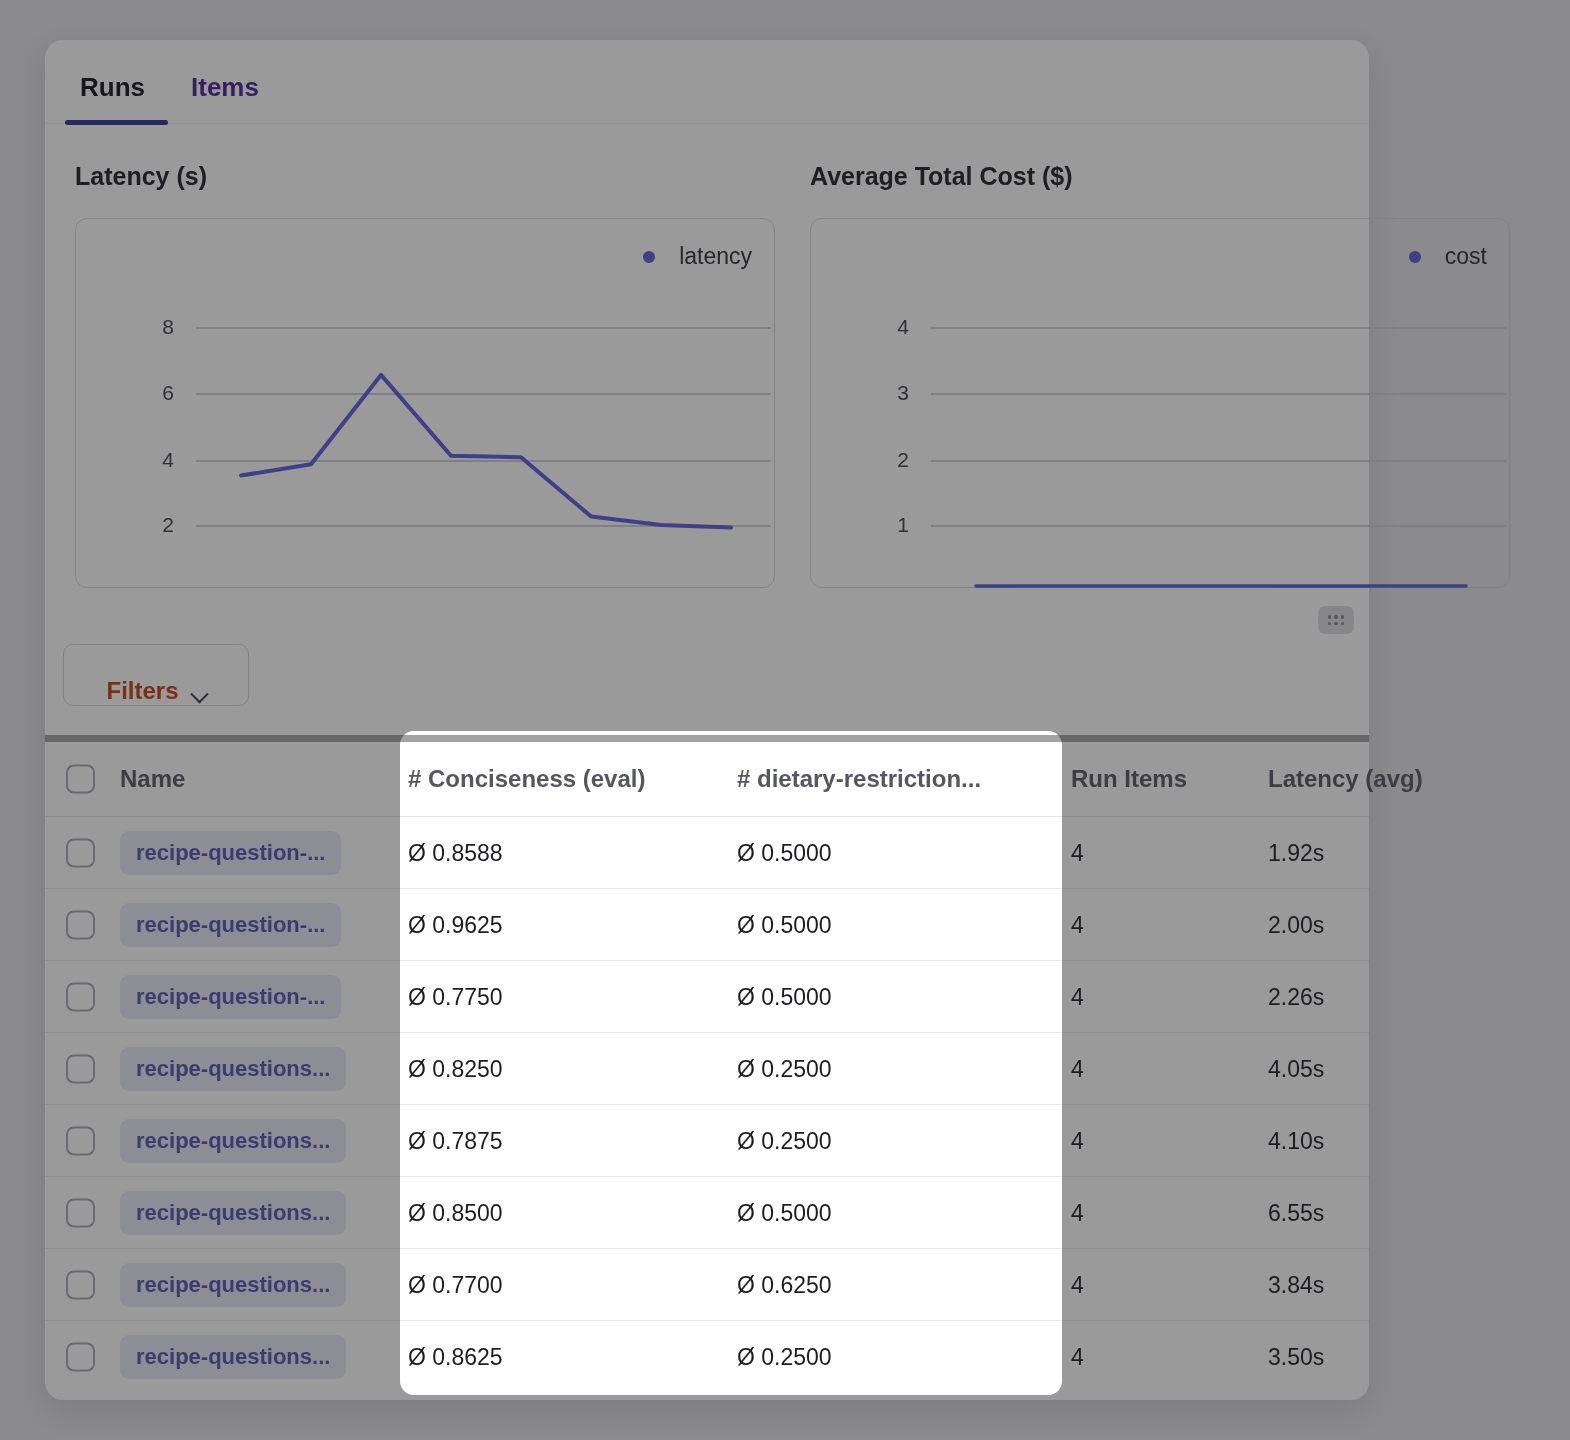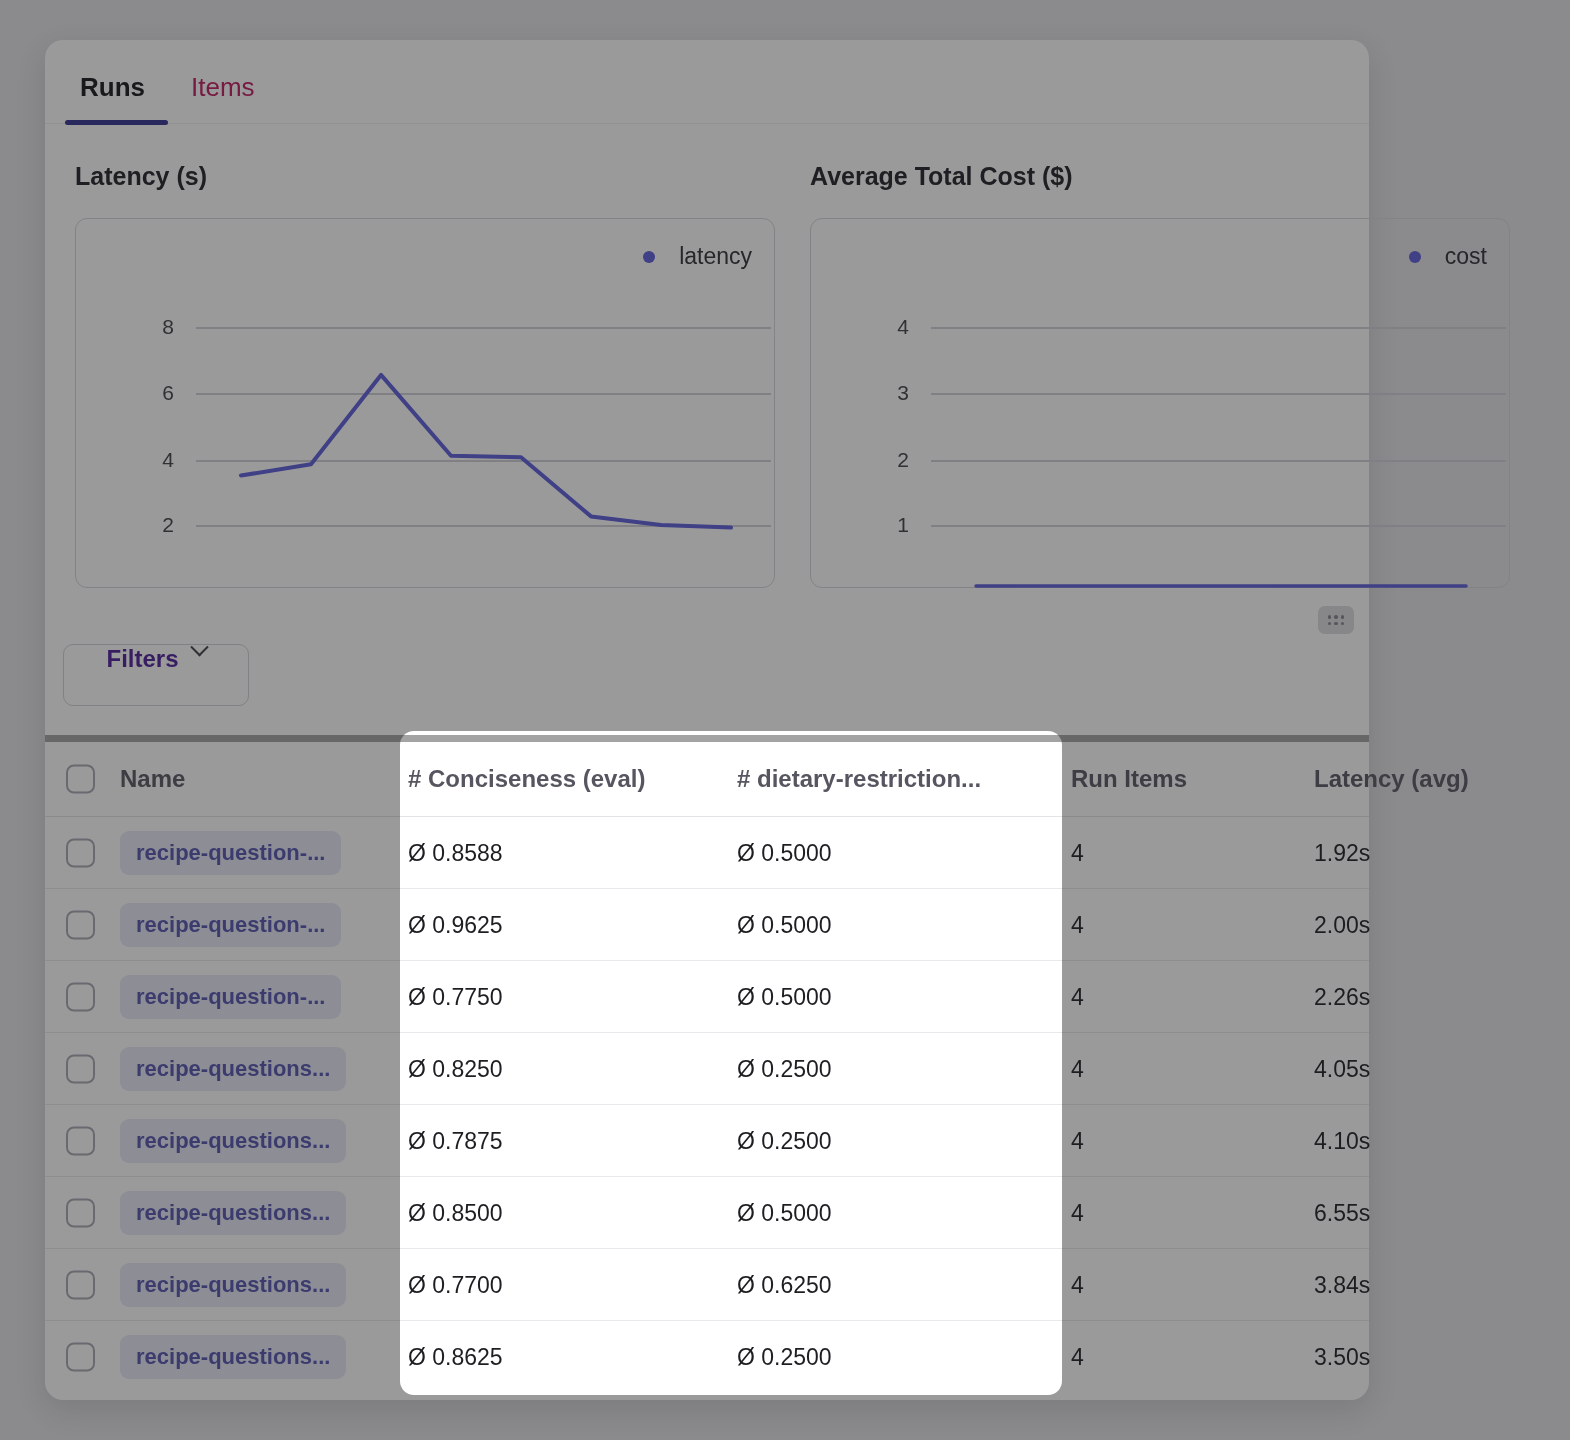--- a/index.html
+++ b/index.html
@@ -9,21 +9,21 @@
     font-family:"Liberation Sans","DejaVu Sans",sans-serif;
     position:relative; overflow:hidden;
   }
   .card {
     position:absolute; left:45px; top:40px; width:1324px; height:1360px;
     background:#ffffff; border-radius:18px; box-shadow:0 10px 30px rgba(0,0,0,.12);
   }
   
   .tabs { position:absolute; left:35px; top:32px; display:flex; gap:46px; font-size:26px; }
   .tab-runs { font-weight:700; color:#141418; cursor:pointer; }
-  .tab-items { font-weight:400; color:#be185d; cursor:pointer; }
+  .tab-items { font-weight:700; color:#4c1d95; cursor:pointer; }
   .tab-underline { position:absolute; left:20px; top:80px; width:103px; height:5px; background:#32328f; border-radius:3px; }
   .tabbar-line { position:absolute; left:0; top:83px; width:100%; height:1px; background:#efeff3; }
   
   .chart-title { position:absolute; top:122px; font-size:25px; font-weight:600; color:#202026; }
   .ct1 { left:30px; } .ct2 { left:765px; }
   
   .chart-box { position:absolute; top:178px; width:700px; height:370px; border:1.5px solid #d5d5db; border-radius:12px; }
   .cb1 { left:30px; } .cb2 { left:765px; }
   .grid { position:absolute; left:120px; width:575px; height:1.5px; background:#cfcfd5; }
   .g1{top:108px;} .g2{top:174px;} .g3{top:241px;} .g4{top:306px;}
@@ -32,27 +32,27 @@
   .legend { position:absolute; top:24px; right:22px; display:flex; align-items:center; gap:24px; }
   .legend-dot { width:12px; height:12px; border-radius:50%; background:#5b5bd9; }
   .legend-label { font-size:23px; color:#2c2c33; font-weight:500; }
   .chart-svg { position:absolute; left:0; top:0; }
   
   .drag-handle { position:absolute; left:1273px; top:566px; width:36px; height:28px; background:#dcdce1; border-radius:7px;
     display:flex; flex-wrap:wrap; align-content:center; justify-content:center; gap:3px; padding:4px 7px; cursor:grab; }
   .drag-dot { width:3.5px; height:3.5px; border-radius:50%; background:#84848d; flex:0 0 3.5px; }
   
   .filters-btn { position:absolute; left:18px; top:604px; width:186px; height:62px; background:#fff;
-    border:1.5px solid #d2d2d8; border-radius:10px; display:flex; align-items:flex-start; justify-content:center; gap:14px;
-    font-size:24px; font-weight:600; color:#4c1d95; cursor:pointer; font-family:inherit; }
+    border:1.5px solid #d2d2d8; border-radius:10px; display:flex; align-items:flex-end; justify-content:center; gap:14px;
+    font-size:24px; font-weight:600; color:#c2410c; cursor:pointer; font-family:inherit; }
   .chev { width:13px; height:13px; border-right:2.5px solid #3f3f46; border-bottom:2.5px solid #3f3f46;
     transform:rotate(45deg) translate(-3px,-3px); }
   
   .thead { position:absolute; left:0; top:695px; width:100%; height:82px; border-top:7px solid #a3a3a3; border-bottom:1px solid #e3e3e8; }
-  .th { position:absolute; top:50%; transform:translateY(-50%); font-size:24px; font-weight:600; color:#565660; white-space:nowrap; } .col-name{left:75px;} .col-conc{left:363px;} .col-diet{left:692px;} .col-items{left:1026px;} .col-lat{left:1269px;}
+  .th { position:absolute; top:50%; transform:translateY(-50%); font-size:24px; font-weight:600; color:#565660; white-space:nowrap; } .col-name{left:75px;} .col-conc{left:363px;} .col-diet{left:692px;} .col-items{left:1026px;} .col-lat{left:1223px;}
   .tbody { position:absolute; left:0; top:777px; width:100%; }
   .row { position:relative; height:72px; border-bottom:1px solid #e9e9ed;text-align:center; }
   .row:last-child { border-bottom:none; }
   .cell { position:absolute; top:50%; transform:translateY(-50%); font-size:23px; color:#1d1d22; white-space:nowrap; }
   .checkbox { position:absolute; left:21px; top:50%; transform:translateY(-50%); width:29px; height:29px;
     border:2px solid #a6a6af; border-radius:8px; background:#fff; cursor:pointer; }
   .badge { position:absolute; left:75px; top:50%; transform:translateY(-50%); background:#e7e7f6; color:#5353ae;
     font-weight:700; font-size:22px; padding:9px 16px; border-radius:9px; white-space:nowrap; cursor:pointer; }
   
   .spotlight { position:absolute; left:400px; top:731px; width:662px; height:664px; border-radius:14px;

